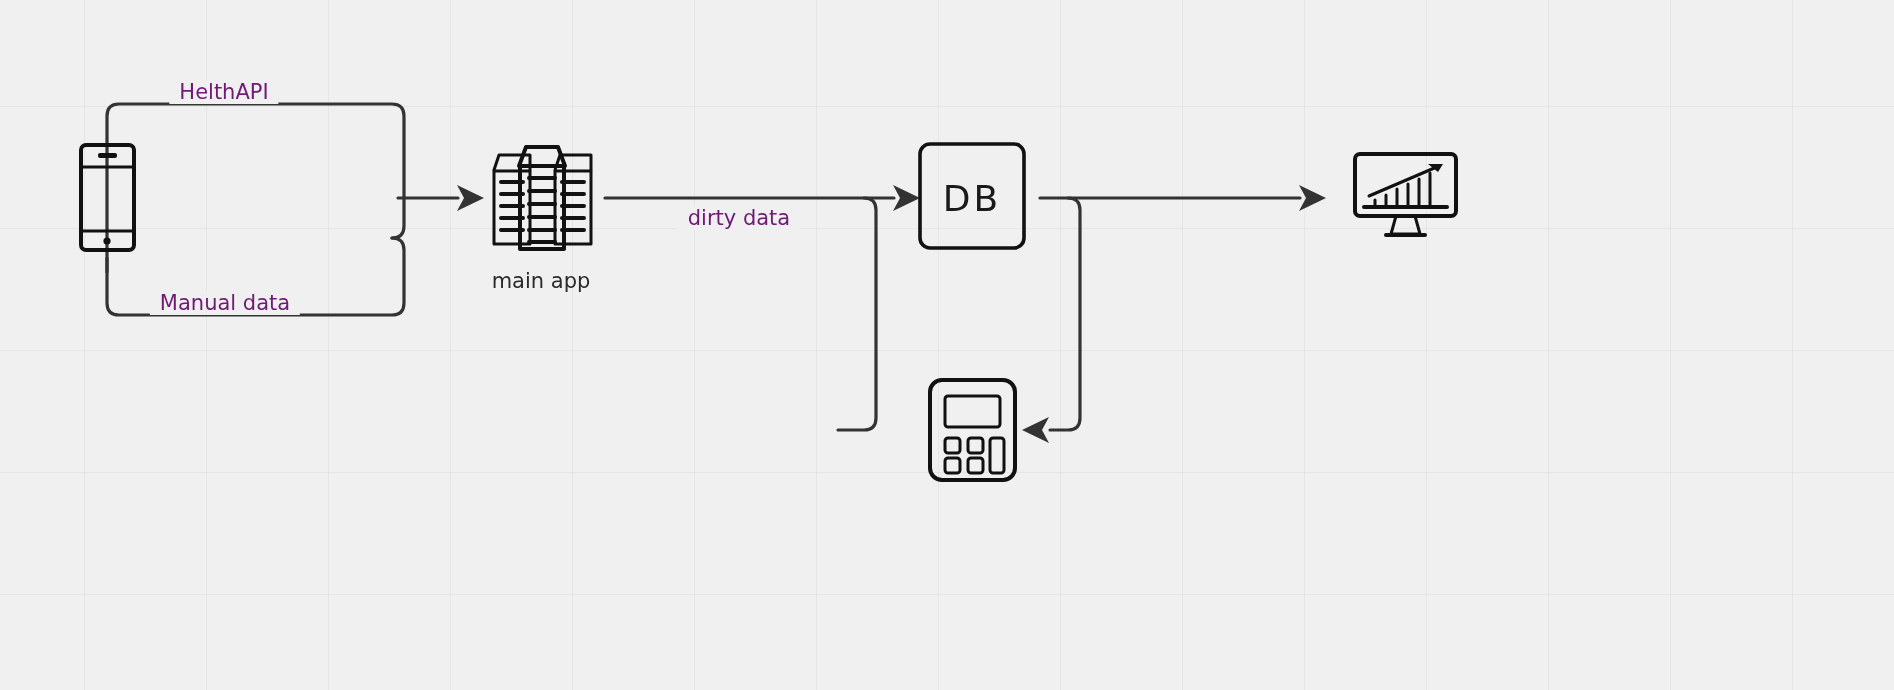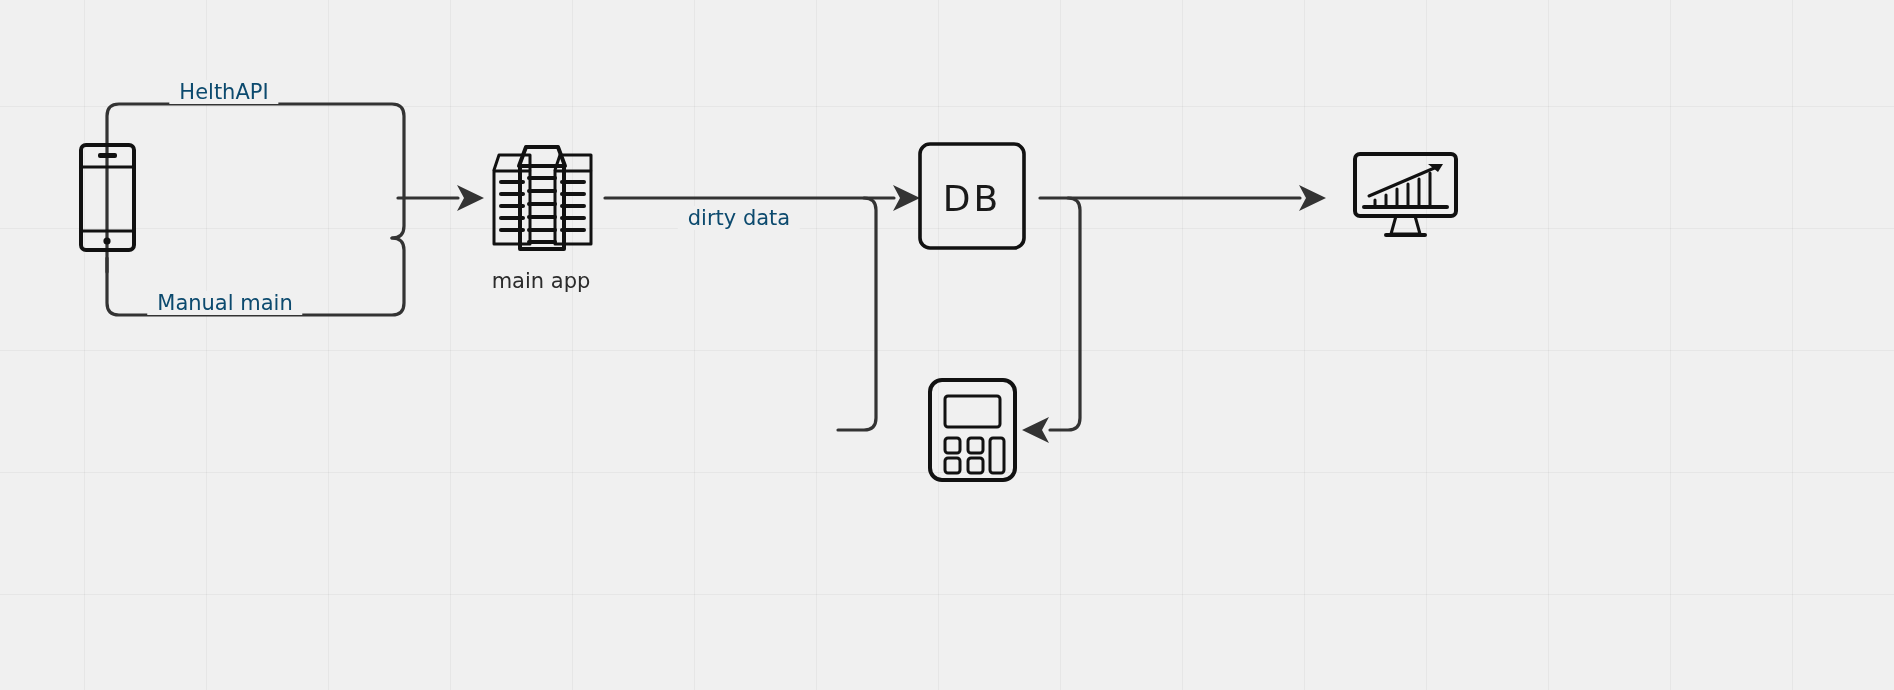--- a/index.html
+++ b/index.html
@@ -58,21 +58,21 @@
   }
   .db-box {
     fill: none;
     stroke: #111111;
     stroke-width: 3.6;
   }
   .edge-label {
     position: absolute;
     font-family: "DejaVu Sans", "Liberation Sans", sans-serif;
     font-size: 21px;
-    color: #0c4a6e;
+    color: #701a75;
     background: #f0f0f0;
     padding: 0 10px;
     white-space: nowrap;
     line-height: 24px;
     transform: translate(-50%, -50%);
     pointer-events: none;
   }
   .node-label {
     position: absolute;
     font-family: "DejaVu Sans", "Liberation Sans", sans-serif;
@@ -193,19 +193,19 @@
       <path class="node-fill" d="M 1443 164 L 1428 164 L 1438 172 Z"></path>
 
       <path class="node-shape-thin" d="M 1396 216 L 1391 234 L 1420 234 L 1415 216"></path>
       <line class="node-shape" x1="1386" y1="235" x2="1425" y2="235"></line>
     </g>
 
   </svg>
 
   <div class="edge-label" style="left:224px; top:92px;">HelthAPI</div>
 
-  <div class="edge-label" style="left:225px; top:303px;">Manual main</div>
+  <div class="edge-label" style="left:225px; top:303px;">Manual data</div>
 
   <div class="edge-label" style="left:739px; top:198px;margin-top:20px;">dirty data</div>
 
   <div class="node-label" style="left:541px; top:281px;">main app</div>
 
 </div>
 
 </body></html>

